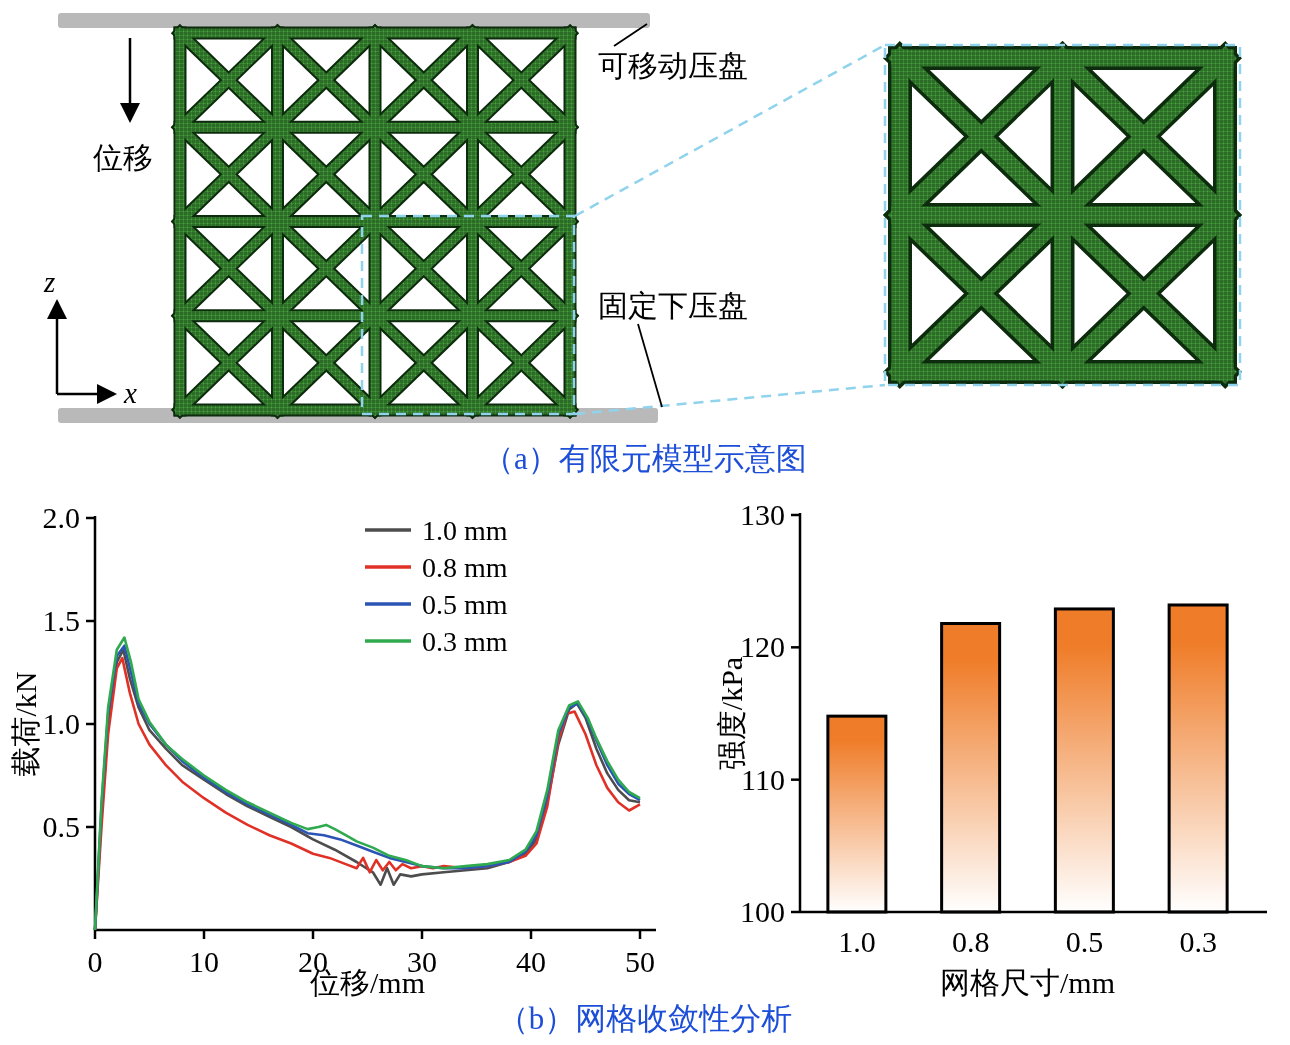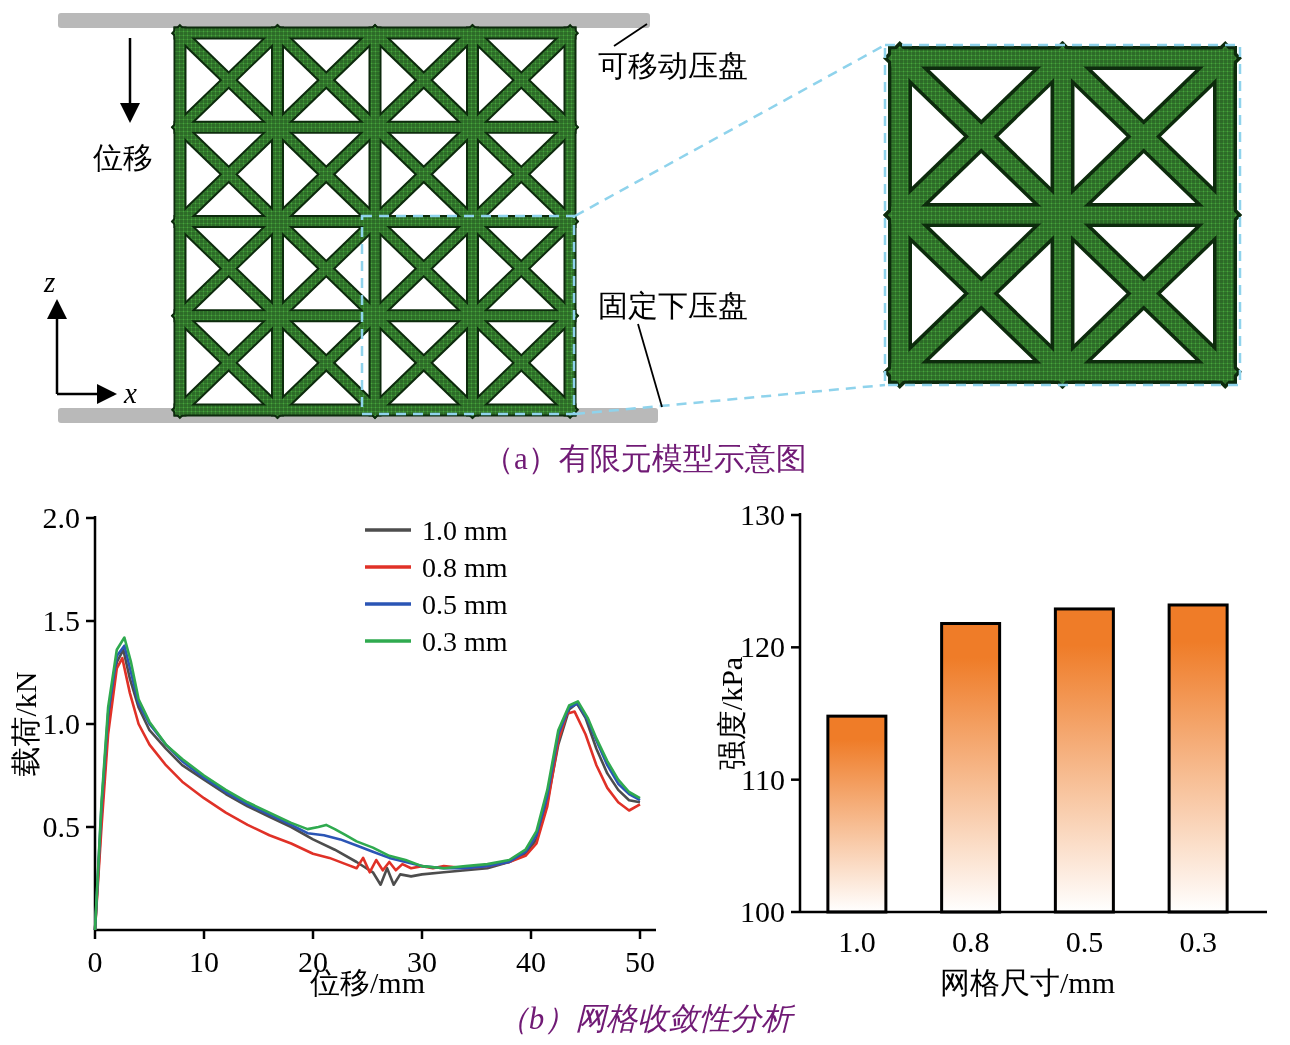--- a/index.html
+++ b/index.html
@@ -3,23 +3,23 @@
 <meta charset="utf-8">
 <style>
   html,body{margin:0;padding:0;background:#ffffff;}
   body{width:1290px;height:1045px;font-family:"Liberation Serif","DejaVu Serif",serif;}
   .figure{position:relative;width:1290px;height:1045px;background:#fff;overflow:hidden;}
   svg{position:absolute;display:block;overflow:visible;}
   svg text{font-family:"Liberation Serif","DejaVu Serif",serif;fill:#000;}
   #panelA{left:0;top:0;}
   #lineChart{left:0;top:490px;}
   #barChart{left:690px;top:490px;}
-  .caption{position:absolute;left:0;width:1290px;text-align:center;font-size:31px;color:#701a75;}
+  .caption{position:absolute;left:0;width:1290px;text-align:center;font-size:31px;color:#1d4ed8;}
   #captionA{top:438px;}
-  #captionB{top:998px;font-style:italic;}
+  #captionB{top:998px;}
   .cn{font-size:30px;}
   .it{font-style:italic;font-size:29px;}
 </style>
 </head>
 <body>
 
 <div class="figure">
 
   <svg id="panelA" width="1290" height="440">
     <defs>

